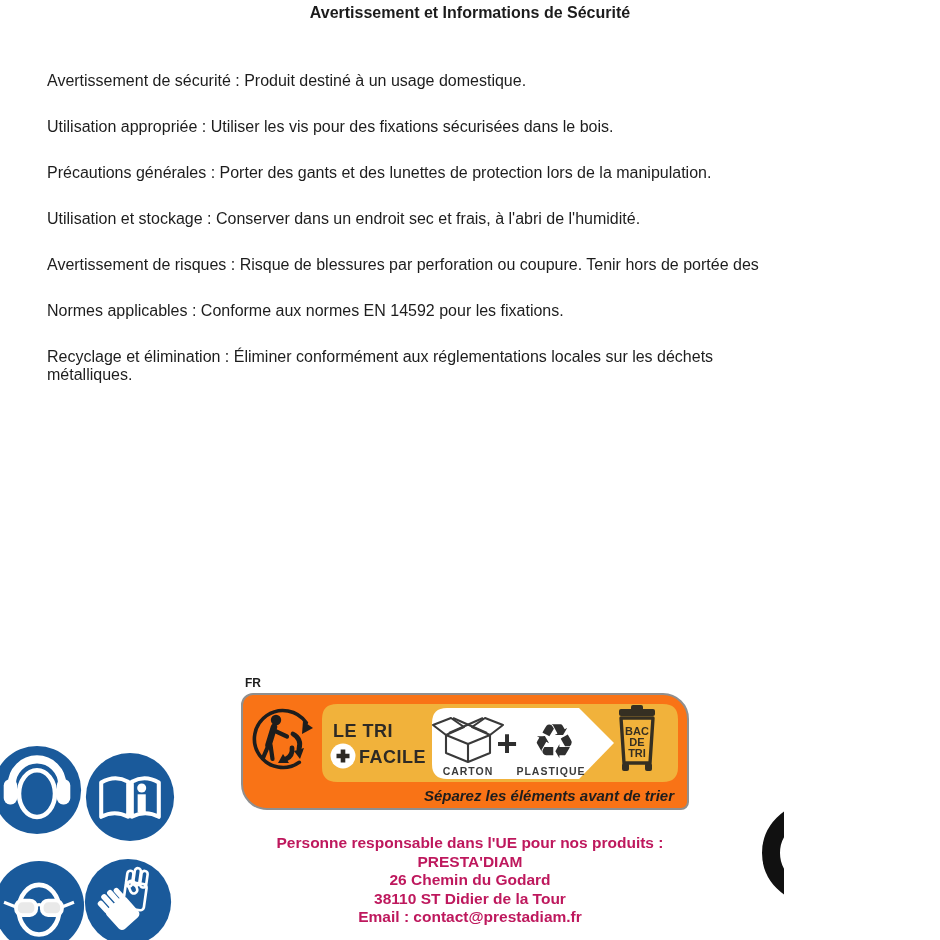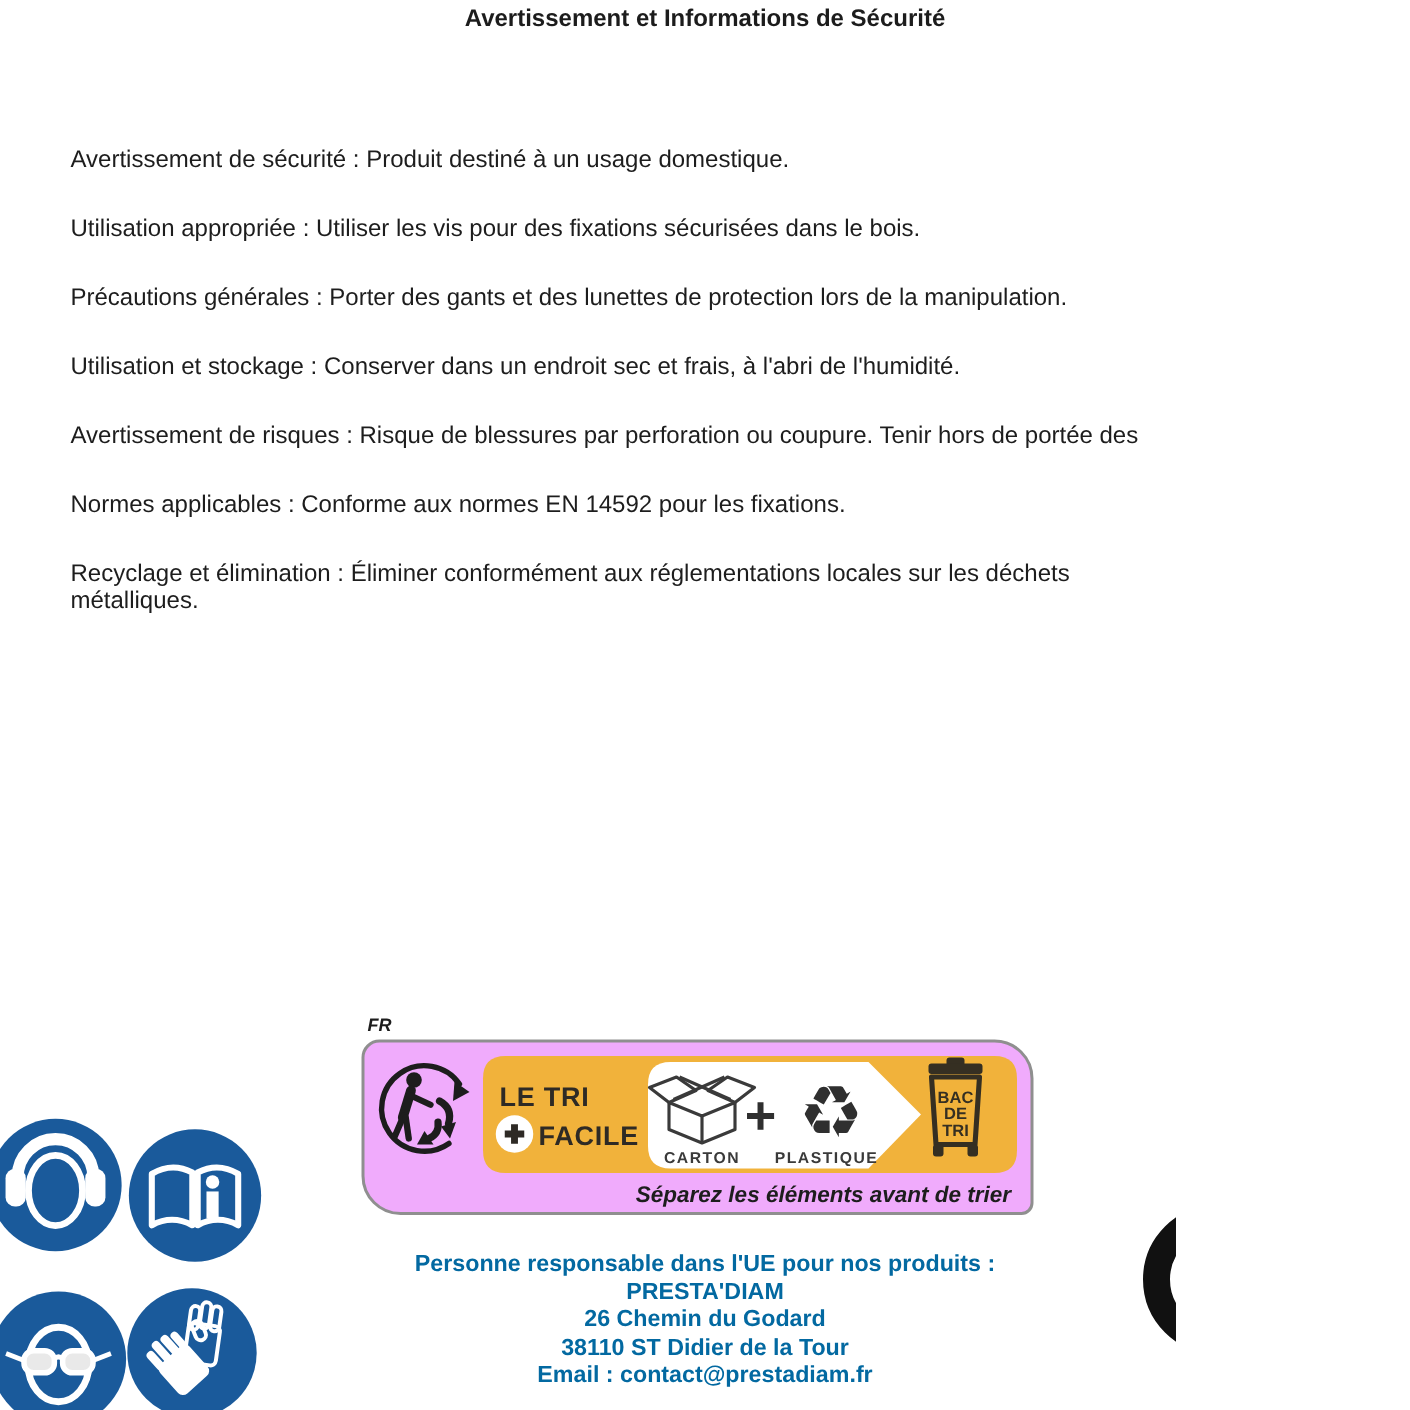--- a/index.html
+++ b/index.html
@@ -1,32 +1,32 @@
 <!DOCTYPE html>
 <html><head>
 <meta charset="utf-8">
 <style>
   html,body{margin:0;padding:0;}
   .page{position:relative;width:784px;height:940px;background:#ffffff;overflow:hidden;
         font-family:"Liberation Sans", sans-serif;color:#1d1d1d;}
   .doc-title{position:absolute;top:4px;left:0;width:940px;text-align:center;
              font-size:16px;font-weight:bold;color:#1c1c1c;}
-  .doc-body{position:absolute;top:70px;left:47px;width:886px;}
+  .doc-body{position:absolute;top:44px;left:47px;width:886px;}
   .doc-body p{margin:0 0 28px 0;font-size:16.5px;line-height:19px;color:#1e1e1e;}
 
   
   .recycle-wrap{position:absolute;left:241px;top:676px;width:452px;}
-  .fr-label{font-size:12px;font-weight:bold;color:#1d1d1d;margin-left:4px;line-height:14px;font-style:italic;}
-  .tri-box{margin-top:3px;width:448px;height:117px;background:#f0abfc;border:2px solid #8f8f8f;
+  .fr-label{font-size:12px;font-weight:bold;color:#1d1d1d;margin-left:4px;line-height:14px;}
+  .tri-box{margin-top:3px;width:448px;height:117px;background:#f97316;border:2px solid #8f8f8f;
            border-radius:12px 26px 8px 26px;box-sizing:border-box;position:relative;overflow:hidden;}
   .tri-box svg{position:absolute;left:0;top:0;}
 
   
   .contact{position:absolute;left:230px;top:834px;width:480px;text-align:center;
-           font-weight:bold;font-size:15.5px;line-height:18.5px;color:#0369a1;}
+           font-weight:bold;font-size:15.5px;line-height:18.5px;color:#be185d;}
 
   
   .ce{position:absolute;left:762px;top:803px;}
 
   
   .picto{position:absolute;}
 </style>
 </head>
 <body>
 

